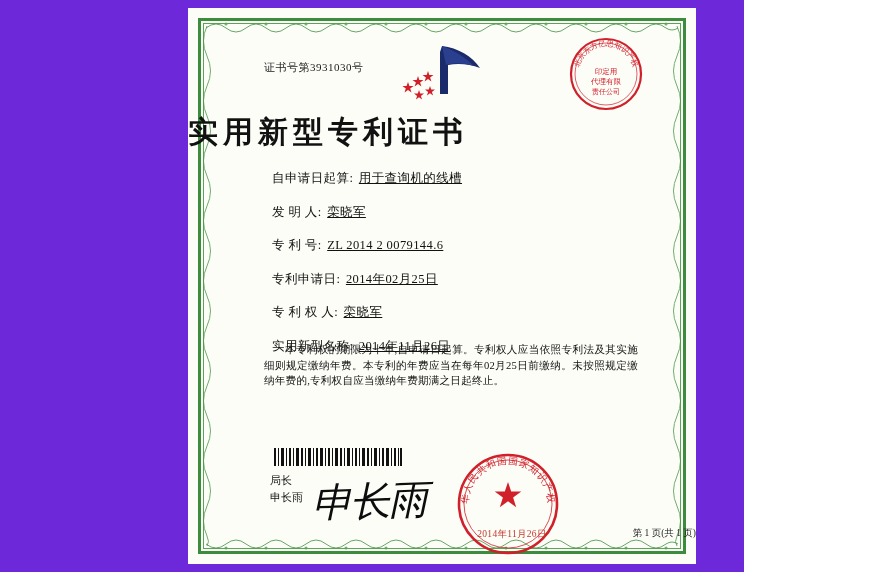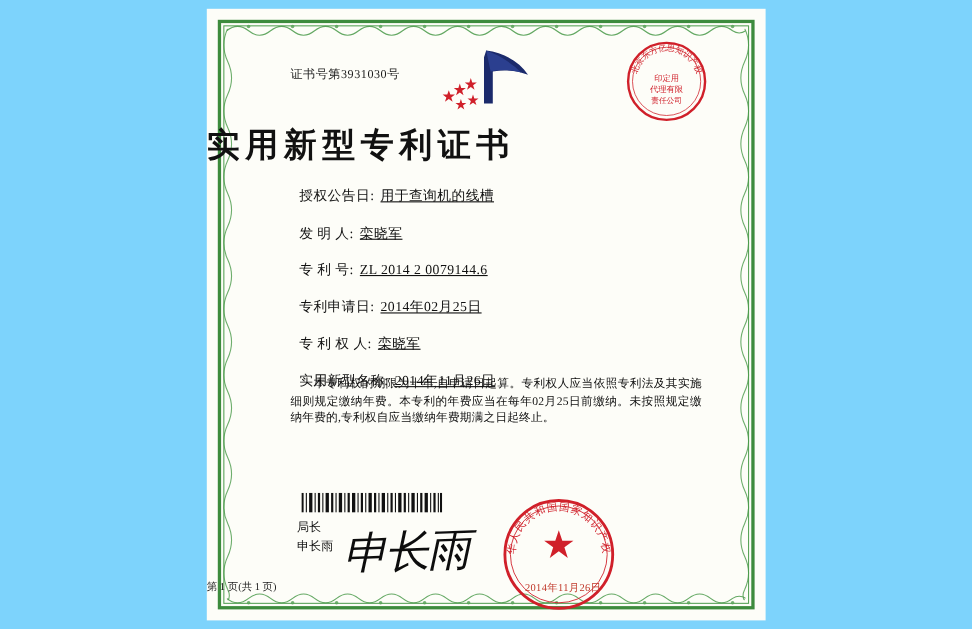--- a/index.html
+++ b/index.html
@@ -8,23 +8,23 @@
     background: #ffffff;
   }
   body {
     width: 884px;
     height: 572px;
     font-family: "Liberation Serif", serif;
     overflow: hidden;
   }
   .page {
     position: relative;
-    width: 884px;
+    width: 744px;
     height: 572px;
-    background: #7dd3fc;
+    background: #6d28d9;
   }
   
   .certificate {
     position: absolute;
     left: 188px;
     top: 8px;
     width: 508px;
     height: 556px;
     background: #fdfdf8;
     box-sizing: border-box;
@@ -194,21 +194,21 @@
     text-align: center;
     font-size: 9.5px;
     color: #c0392b;
     letter-spacing: 0.3px;
   }
   .page-footer {
     position: absolute;
     left: 0;
     right: 0;
     bottom: 24px;
-    text-align: left;
+    text-align: right;
     font-size: 9.5px;
     color: #222222;
   }
 </style>
 </head>
 <body>
 
 <div class="page">
   <div class="certificate">
 
@@ -303,21 +303,21 @@
         <text x="38" y="38" font-size="7.5" fill="#d0202a" text-anchor="middle" font-family="'Liberation Serif', serif">印定用</text>
         <text x="38" y="48" font-size="7.5" fill="#d0202a" text-anchor="middle" font-family="'Liberation Serif', serif">代理有限</text>
         <text x="38" y="58" font-size="7" fill="#d0202a" text-anchor="middle" font-family="'Liberation Serif', serif">责任公司</text>
       </svg>
     </div>
 
     <div class="title">实用新型专利证书</div>
 
     <div class="fields">
       <div class="field-row">
-        <span class="field-label">授权公告日:</span>
+        <span class="field-label">自申请日起算:</span>
         <span class="field-value">用于查询机的线槽</span>
       </div>
       <div class="field-row">
         <span class="field-label">发 明 人:</span>
         <span class="field-value">栾晓军</span>
       </div>
       <div class="field-row">
         <span class="field-label">专 利 号:</span>
         <span class="field-value">ZL 2014 2 0079144.6</span>
       </div>

